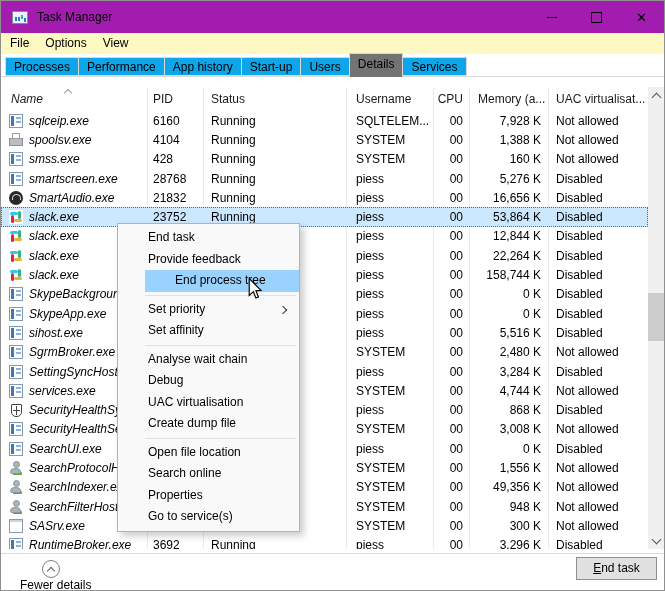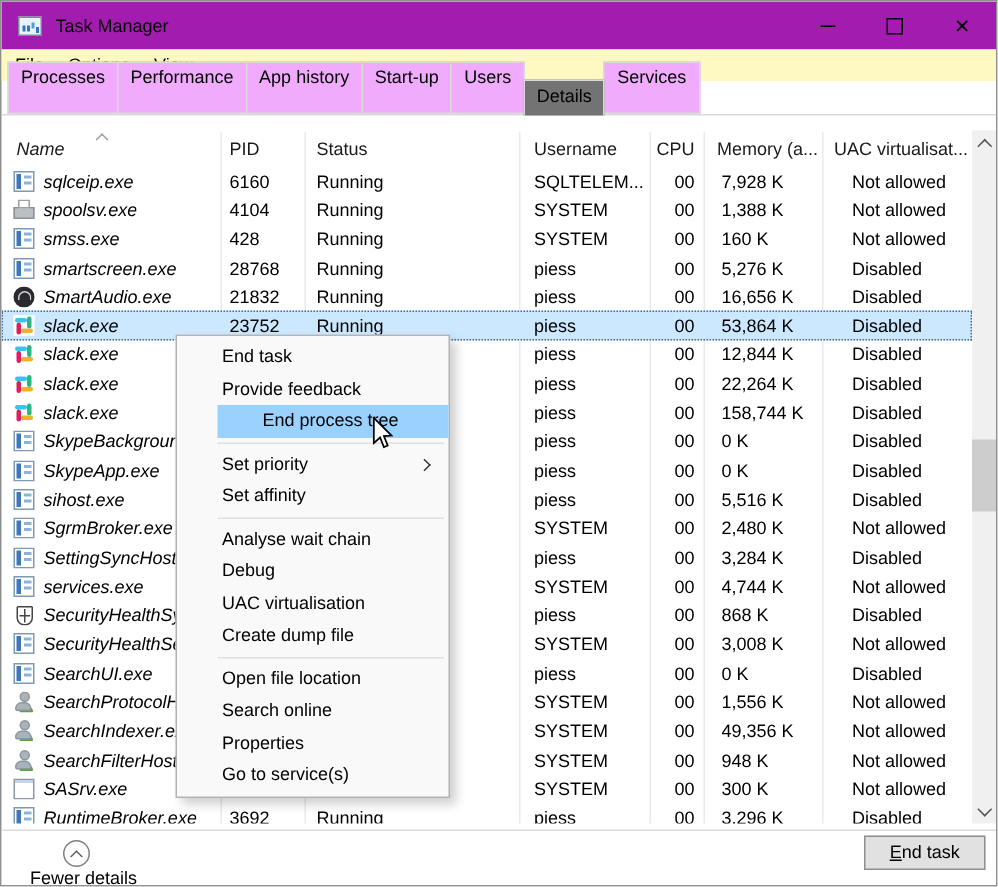--- a/index.html
+++ b/index.html
@@ -19,40 +19,40 @@
   .gl-max{width:9px;height:9px;border:1px solid #000;}
   .gl-close{font-size:13px;line-height:13px;}
 
   
   .menubar{position:absolute;top:32px;left:0;right:0;height:21px;display:flex;align-items:center;padding-left:3px;background:#fef9c3;}
   .menu-item{padding:2px 10px 3px 6px;}
 
   
   .tabline{position:absolute;top:75px;left:0;right:0;height:1px;background:#d9d9d9;z-index:1;}
   .tabs{position:absolute;top:52px;left:4px;height:23px;display:flex;align-items:flex-end;z-index:2;}
-  .tab{height:35px;line-height:18px;padding:0 8px;background:#f0abfc;border:1px solid #d9d9d9;
+  .tab{height:19px;line-height:18px;padding:0 8px;background:#0ea5e9;border:1px solid #d9d9d9;
        box-sizing:border-box;margin-right:-1px;white-space:nowrap;}
   .tab.selected{height:24px;line-height:20px;margin-bottom:-1px;background:#737373;border-bottom:none;position:relative;z-index:3;}
 
   
   .gridline{position:absolute;top:87px;height:461px;width:1px;background:#eaeaea;z-index:0;}
   .theader{position:absolute;top:86px;left:0;width:647px;height:24px;display:flex;align-items:center;z-index:1;color:#1a1a1a;}
   .th{box-sizing:border-box;white-space:nowrap;overflow:hidden;}
   .sort-chevron{position:absolute;left:64px;top:89px;width:5px;height:5px;border-left:1px solid #9a9a9a;border-top:1px solid #9a9a9a;transform:rotate(45deg);z-index:1;}
 
   .rows{position:absolute;top:110px;left:0;width:647px;height:438px;overflow:hidden;z-index:2;}
   .row{display:flex;height:19.3px;align-items:center;}
   .row.selected{background:#cce8ff;outline:1px dotted #3c6c9e;outline-offset:-1px;}
   .c{box-sizing:border-box;white-space:nowrap;overflow:hidden;}
   .c-name,.th-name{width:146px;}
   .c-pid,.th-pid{width:56px;padding-left:6px;}
   .c-status,.th-status{width:143px;padding-left:8px;}
   .c-user,.th-user{width:87px;padding-left:10px;}
   .c-cpu,.th-cpu{width:36px;text-align:right;padding-right:6px;}
-  .c-mem{width:79px;text-align:left;padding-right:7px;margin-left:12px;}
+  .c-mem{width:79px;text-align:right;padding-right:7px;}
   .th-mem{width:79px;padding-left:9px;}
   .c-uac,.th-uac{flex:1;padding-left:8px;}
   .th-name{padding-left:10px;font-style:italic;}
   .c-name{display:flex;align-items:center;padding-left:8px;}
   .nm{margin-left:6px;white-space:nowrap;overflow:hidden;font-style:italic;}
 
   
   .ic{position:relative;width:14px;height:14px;flex:0 0 14px;display:inline-block;box-sizing:border-box;}
   .ic-exe{border:1px solid #7e99b4;background:#fff;}
   .ic-exe::before{content:"";position:absolute;left:1px;top:1px;width:3px;height:10px;background:#3f77bb;}

